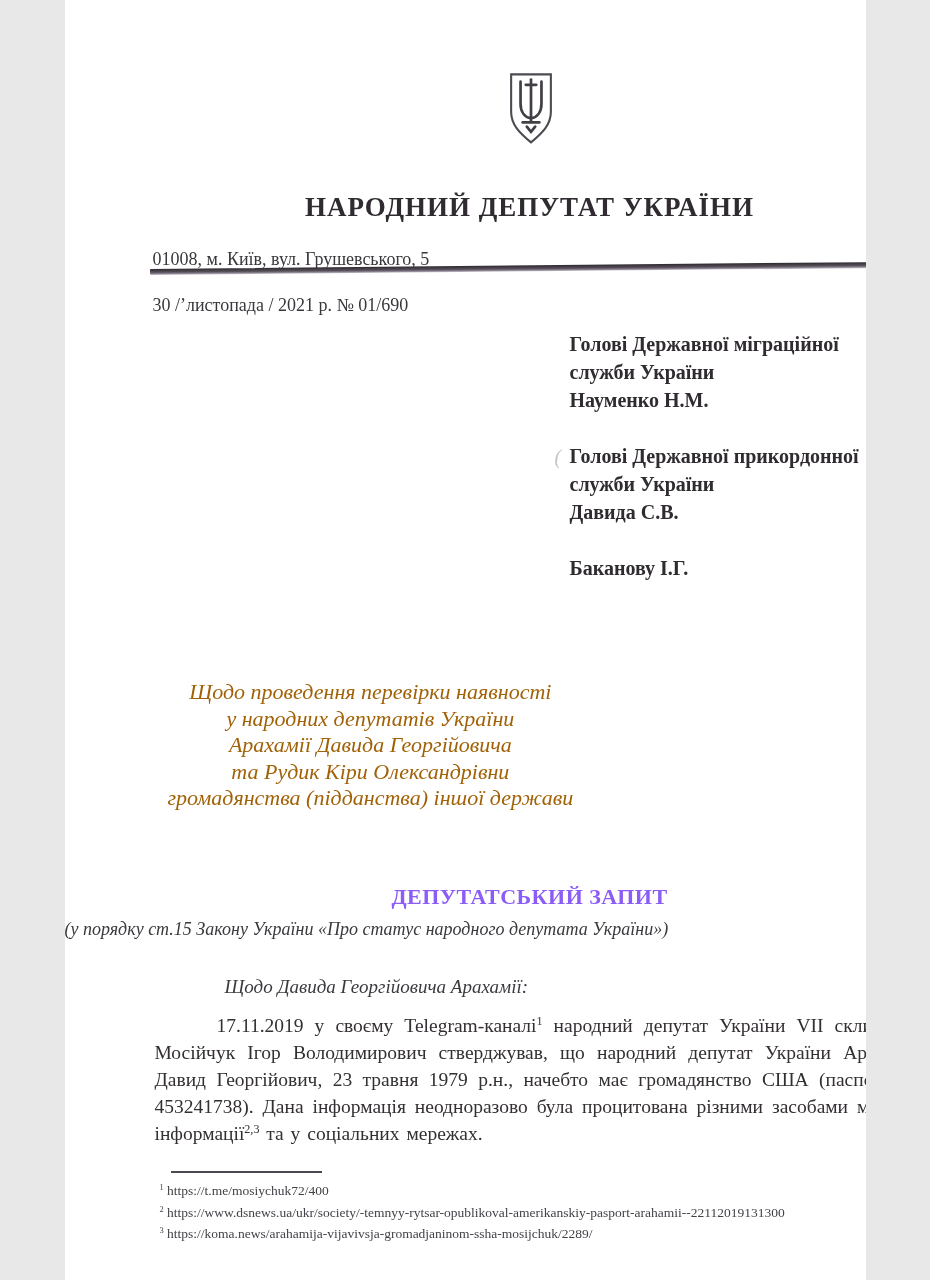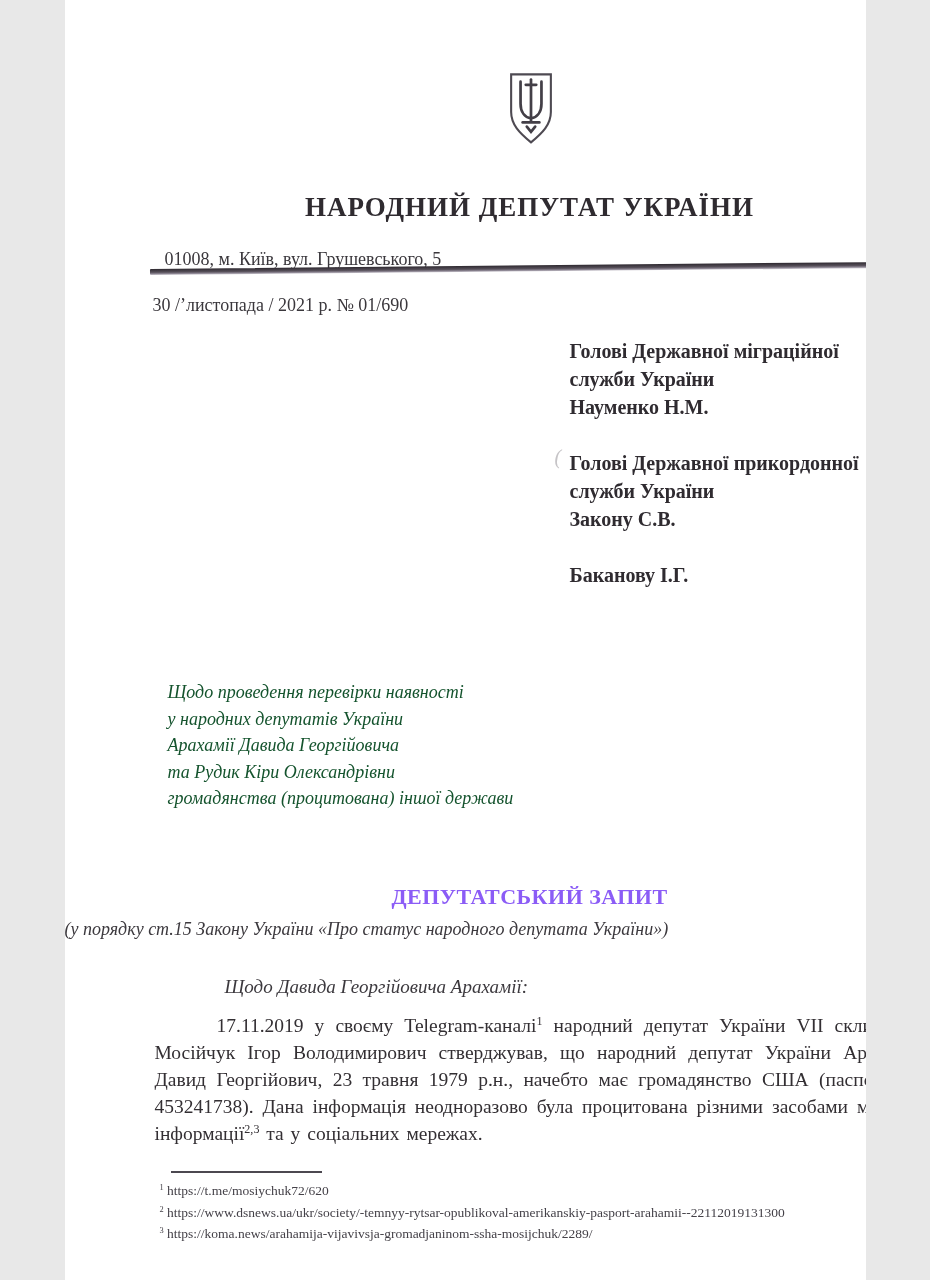--- a/index.html
+++ b/index.html
@@ -12,42 +12,42 @@
     color:#333033;
     overflow:hidden;
   }
   .emblem{position:absolute;left:443px;top:72px;width:46px;height:80px;}
   .letterhead-title{
     position:absolute;left:0;top:192px;width:930px;
     text-align:center;font-size:27px;font-weight:bold;
     letter-spacing:1px;color:#2f2b30;white-space:nowrap;
   }
   .address-line{
-    position:absolute;left:100px;top:249px;
+    position:absolute;left:88px;top:249px;
     font-size:18px;color:#3a373c;
   }
   .letterhead-rule{
     position:absolute;left:85px;top:269px;width:757px;height:6px;
     background:linear-gradient(180deg,#2e2930 0%,#57505a 55%,#8a8390 80%,#c9c5cd 100%);
     transform:rotate(-0.55deg);transform-origin:left center;
     border-radius:1px;
   }
   .date-line{
     position:absolute;left:88px;top:295px;
     font-size:18px;color:#3a373c;
   }
   .addressees{
-    position:absolute;left:505px;top:337px;
+    position:absolute;left:505px;top:330px;
     font-size:20px;font-weight:bold;line-height:28px;color:#2f2b30;
   }
   .addressee-group{margin:0 0 28px 0;}
   .addressee-line{white-space:nowrap;}
   .subject-block{
     position:absolute;left:103px;top:679px;
-    font-style:italic;font-size:18px;line-height:26.5px;color:#14532d;
+    font-style:italic;font-size:22px;line-height:26.5px;color:#a16207;text-align:center;
   }
   .doc-title{
     position:absolute;left:0;top:884px;width:930px;margin:0;
     text-align:center;font-size:22px;font-weight:bold;
     letter-spacing:0.5px;color:#8b5cf6;
   }
   .doc-subtitle{
     position:absolute;left:0;top:919px;width:930px;
     font-style:italic;font-size:18px;color:#3c393e;
   }
@@ -103,46 +103,46 @@
 
   <div class="addressees">
     <div class="addressee-group">
       <div class="addressee-line">Голові Державної міграційної</div>
       <div class="addressee-line">служби України</div>
       <div class="addressee-line">Науменко Н.М.</div>
     </div>
     <div class="addressee-group">
       <div class="addressee-line">Голові Державної прикордонної</div>
       <div class="addressee-line">служби України</div>
-      <div class="addressee-line">Закону С.В.</div>
+      <div class="addressee-line">Давида С.В.</div>
     </div>
     <div class="addressee-group">
       <div class="addressee-line">Баканову І.Г.</div>
     </div>
   </div>
 
   <div class="scan-artifact">(</div>
 
   <div class="subject-block">
     <div>Щодо проведення перевірки наявності</div>
     <div>у народних депутатів України</div>
     <div>Арахамії Давида Георгійовича</div>
     <div>та Рудик Кіри Олександрівни</div>
-    <div>громадянства (процитована) іншої держави</div>
+    <div>громадянства (підданства) іншої держави</div>
   </div>
 
   <h1 class="doc-title">ДЕПУТАТСЬКИЙ ЗАПИТ</h1>
 
   <div class="doc-subtitle">(у порядку ст.15 Закону України «Про статус народного депутата України»)</div>
 
   <p class="lead-italic">Щодо Давида Георгійовича Арахамії:</p>
 
   <p class="body-paragraph"><span>17.11.2019 у своєму Telegram-каналі</span><sup>1</sup><span> народний депутат України VII скликання Мосійчук Ігор Володимирович стверджував, що народний депутат України Арахамія Давид Георгійович, 23 травня 1979 р.н., начебто має громадянство США (паспорт № 453241738). Дана інформація неодноразово була процитована різними засобами масової інформації</span><sup>2,3</sup><span> та у соціальних мережах.</span></p>
 
   <div class="footnote-separator"></div>
 
   <div class="footnotes">
-    <div class="fn-row"><sup>1</sup> <span>https://t.me/mosiychuk72/620</span></div>
+    <div class="fn-row"><sup>1</sup> <span>https://t.me/mosiychuk72/400</span></div>
     <div class="fn-row"><sup>2</sup> <span>https://www.dsnews.ua/ukr/society/-temnyy-rytsar-opublikoval-amerikanskiy-pasport-arahamii--22112019131300</span></div>
     <div class="fn-row"><sup>3</sup> <span>https://koma.news/arahamija-vijavivsja-gromadjaninom-ssha-mosijchuk/2289/</span></div>
   </div>
 
 </div>
 
 </body></html>

